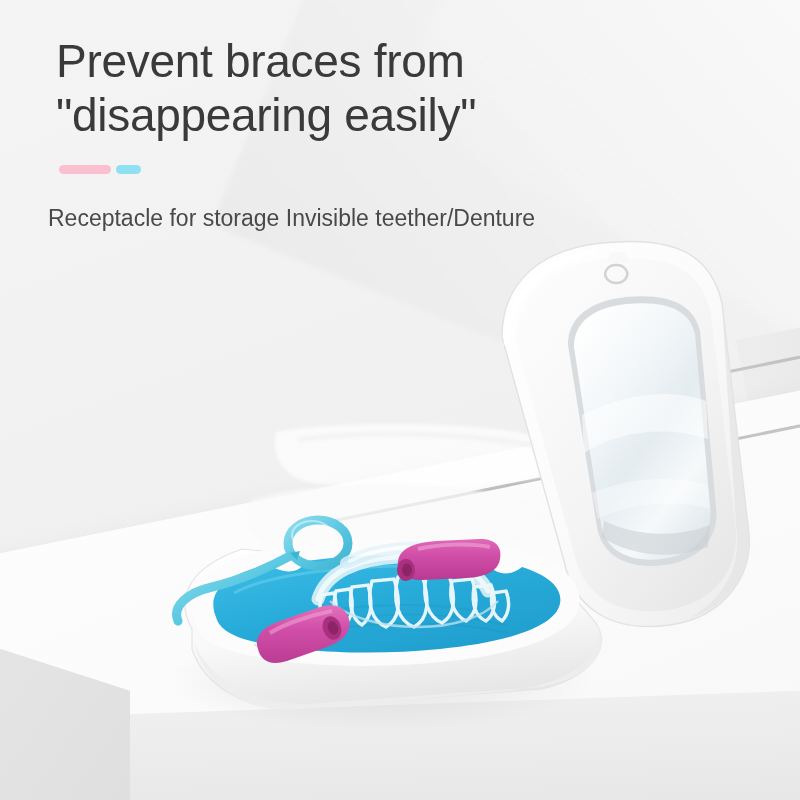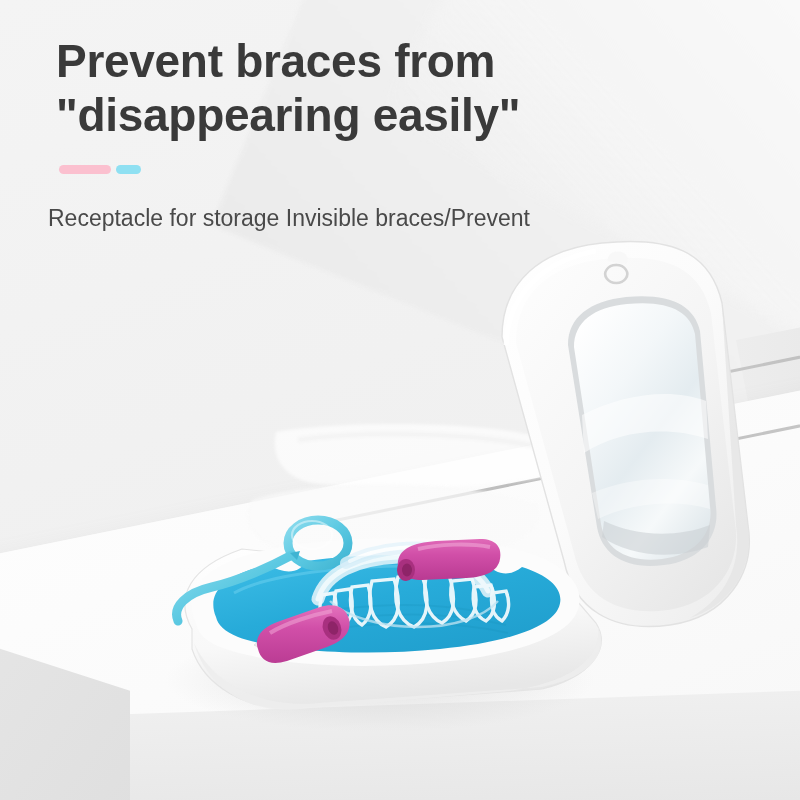--- a/index.html
+++ b/index.html
@@ -112,21 +112,21 @@
 
   
   .head-wrap{
     position:absolute;
     left:56px; top:34px;
     width:660px;
   }
   .headline{
     font-size:46px;
     line-height:1.18;
-    font-weight:700;
+    font-weight:400;
     color:#3a3a3a;
     letter-spacing:-.3px;
     white-space:nowrap;
   }
   .rule-row{
     display:flex; align-items:center; gap:5px;
     margin-top:22px; margin-left:3px;
   }
   .rule-pink{ width:52px; height:9px; border-radius:5px; background:#fbc0cf; }
   .rule-blue{ width:25px; height:9px; border-radius:5px; background:#8fe0f2; }
@@ -188,21 +188,21 @@
   <div class="head-wrap">
     <div class="headline">Prevent braces from</div>
     <div class="headline">"disappearing easily"</div>
     <div class="rule-row">
       <span class="rule-pink"></span>
       <span class="rule-blue"></span>
     </div>
   </div>
 
   <div class="sub-wrap">
-    <div class="subline">Receptacle for storage Invisible braces/Prevent</div>
+    <div class="subline">Receptacle for storage Invisible teether/Denture</div>
   </div>
 
   <div id="case">
     <svg width="620" height="520" viewBox="0 0 620 520">
       <defs>
         <linearGradient id="lidOuter" x1="0" y1="0" x2="1" y2="1">
           <stop offset="0%" stop-color="#ffffff"></stop>
           <stop offset="48%" stop-color="#fbfbfb"></stop>
           <stop offset="100%" stop-color="#ececec"></stop>
         </linearGradient>

